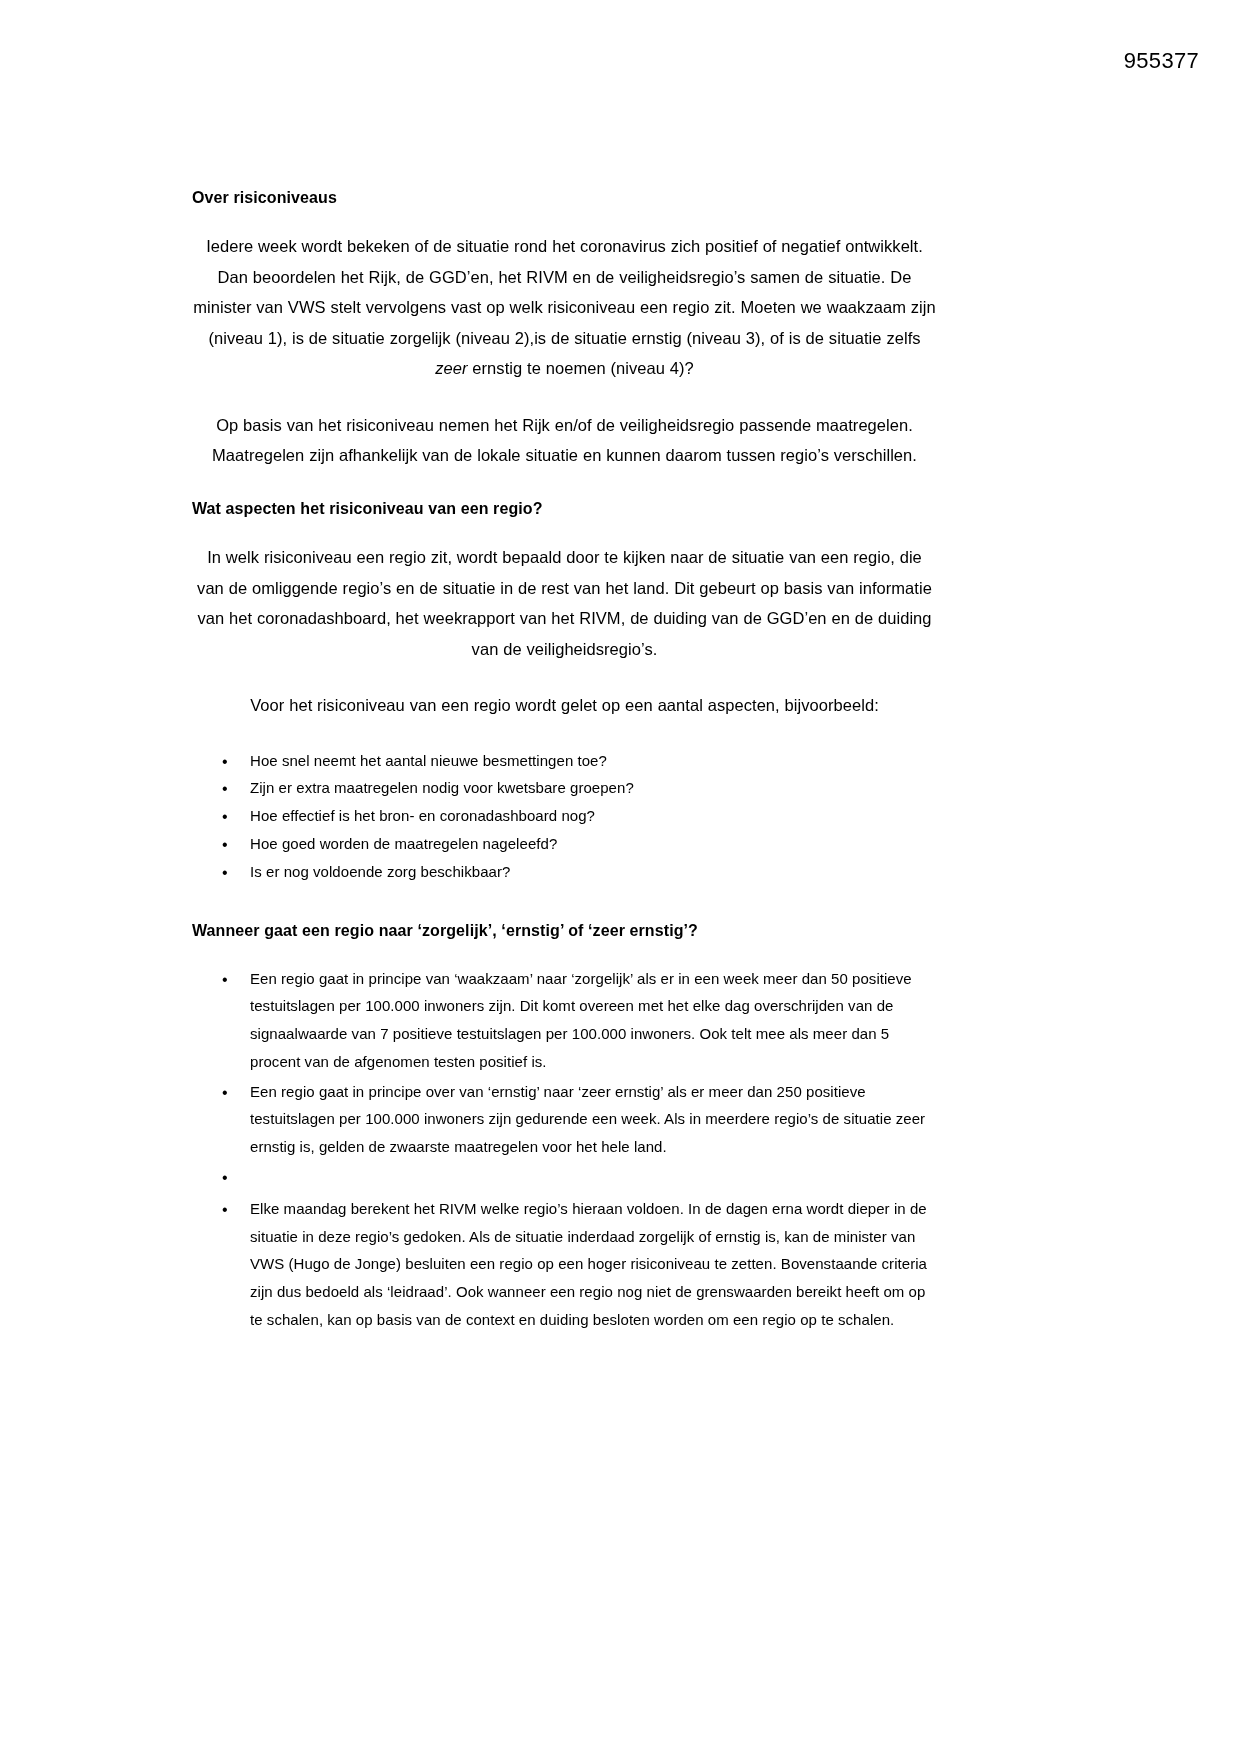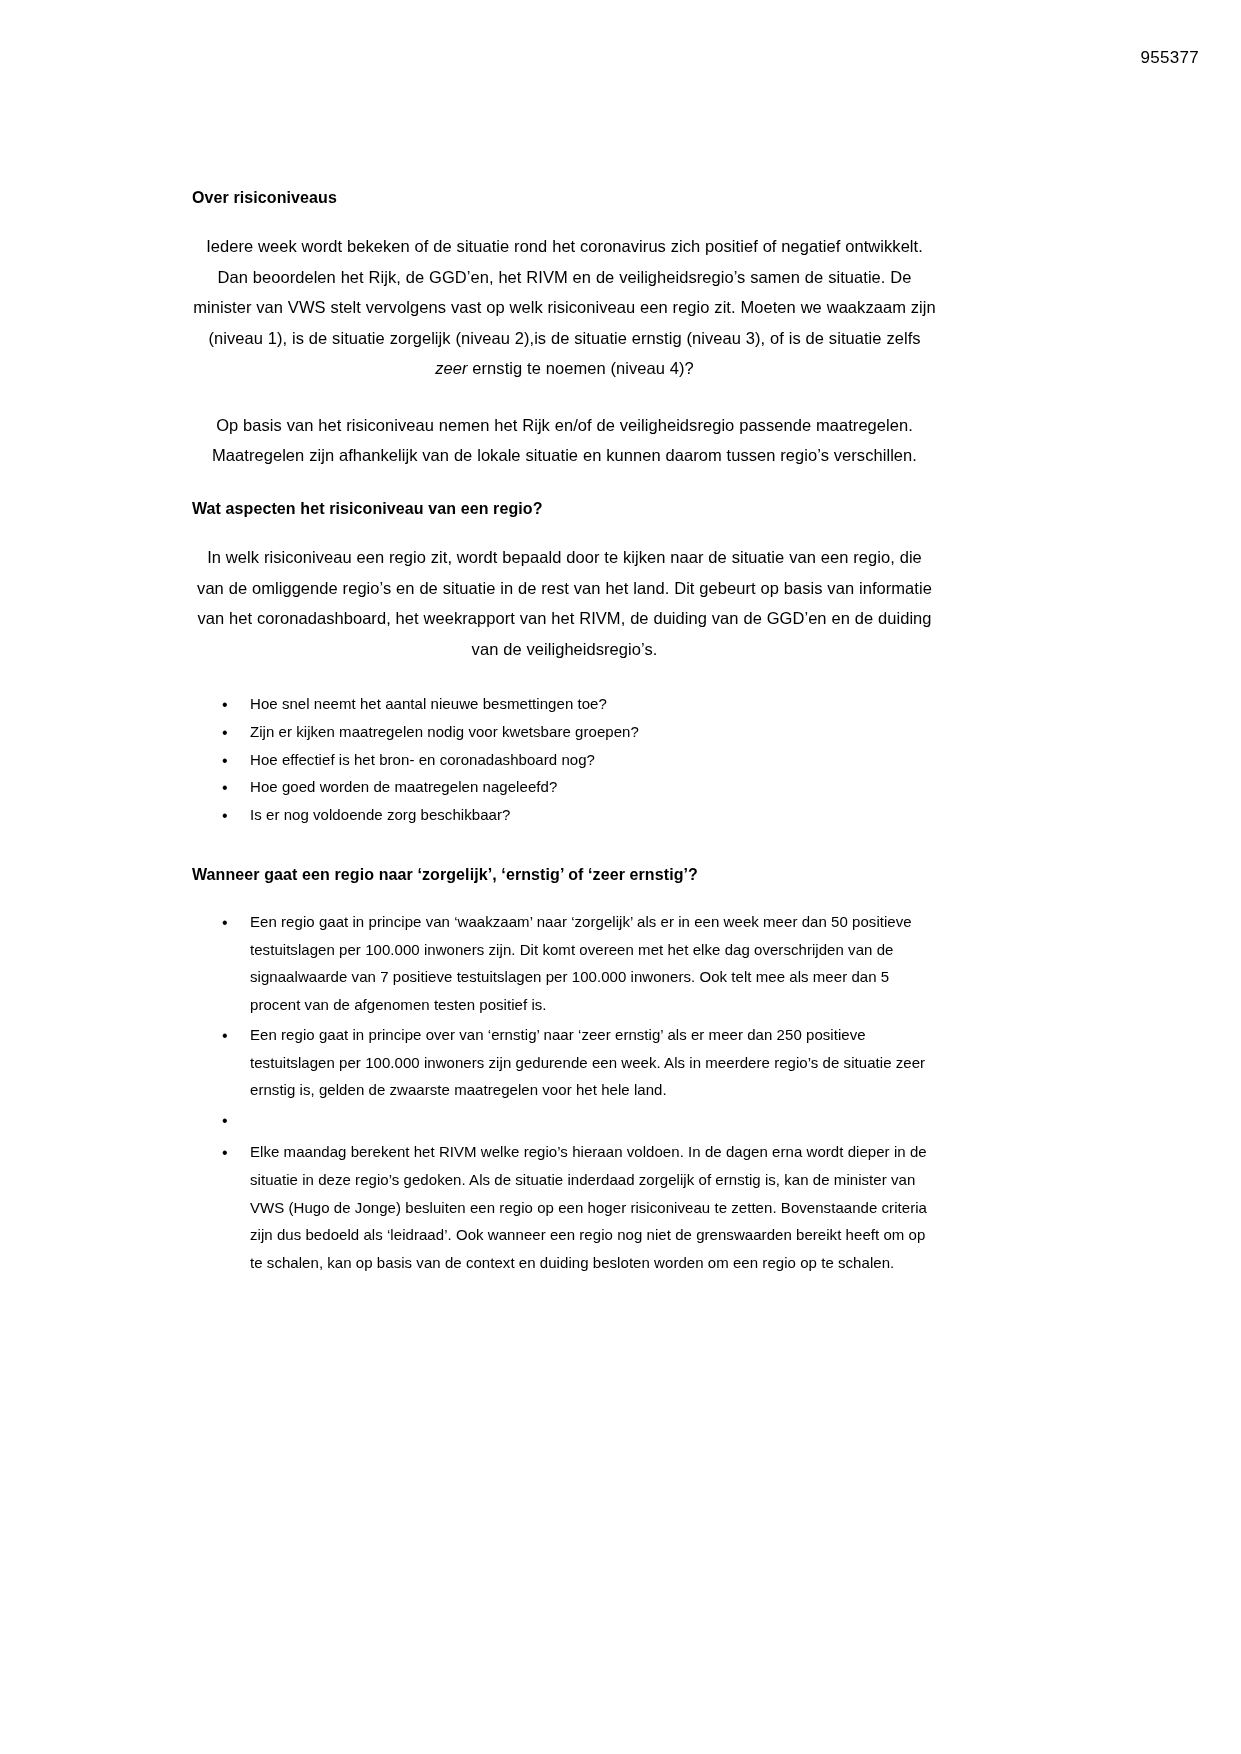--- a/index.html
+++ b/index.html
@@ -20,21 +20,21 @@
     position: relative;
     width: 1241px;
     height: 1754px;
     background: #ffffff;
     box-sizing: border-box;
   }
   .page-number {
     position: absolute;
     top: 48px;
     right: 42px;
-    font-size: 17px;
+    font-size: 22px;
     letter-spacing: 0.3px;
     color: #000;
     font-family: "Liberation Sans", sans-serif;
   }
   .content {
     position: absolute;
     left: 192px;
     top: 186px;
     width: 745px;
   }
@@ -102,24 +102,25 @@
     <h2 class="heading">Over risiconiveaus</h2>
 
     <p class="body-text"><span>Iedere week wordt bekeken of de situatie rond het coronavirus zich positief of negatief ontwikkelt. Dan beoordelen het Rijk, de GGD’en, het RIVM en de veiligheidsregio’s samen de situatie. De minister van VWS stelt vervolgens vast op welk risiconiveau een regio zit. Moeten we waakzaam zijn (niveau 1), is de situatie zorgelijk (niveau 2),is de situatie  ernstig (niveau 3), of is de situatie zelfs </span><em class="italic">zeer</em><span> ernstig te noemen (niveau 4)?</span></p>
 
     <p class="body-text">Op basis van het risiconiveau nemen het Rijk en/of de veiligheidsregio passende maatregelen. Maatregelen zijn afhankelijk van de lokale situatie en kunnen daarom tussen regio’s verschillen.</p>
 
     <h2 class="heading">Wat aspecten het risiconiveau van een regio?</h2>
 
     <p class="body-text">In welk risiconiveau een regio zit, wordt bepaald door te kijken naar de situatie van een regio, die van de omliggende regio’s en de situatie in de rest van het land. Dit gebeurt op basis van informatie van het coronadashboard, het weekrapport van het RIVM, de duiding van de GGD’en en de duiding van de veiligheidsregio’s.</p>
 
+    <p class="body-text">Voor het risiconiveau van een regio wordt gelet op een aantal aspecten, bijvoorbeeld:</p>
 
     <ul class="bullets">
       <li>Hoe snel neemt het aantal nieuwe besmettingen toe?</li>
-      <li>Zijn er kijken maatregelen nodig voor kwetsbare groepen?</li>
+      <li>Zijn er extra maatregelen nodig voor kwetsbare groepen?</li>
       <li>Hoe effectief is het bron- en coronadashboard nog?</li>
       <li>Hoe goed worden de maatregelen nageleefd?</li>
       <li>Is er nog voldoende zorg beschikbaar?</li>
     </ul>
 
     <h2 class="heading spaced-top">Wanneer gaat een regio naar ‘zorgelijk’, ‘ernstig’ of ‘zeer ernstig’?</h2>
 
     <ul class="bullets loose">
       <li>Een regio gaat in principe van ‘waakzaam’ naar ‘zorgelijk’ als er in een week meer dan 50 positieve testuitslagen per 100.000 inwoners zijn. Dit komt overeen met het elke dag overschrijden van de signaalwaarde van 7 positieve testuitslagen per 100.000 inwoners. Ook telt mee als meer dan 5 procent van de afgenomen testen positief is.</li>
       <li>Een regio gaat in principe over van ‘ernstig’ naar ‘zeer ernstig’ als er meer dan 250 positieve testuitslagen per 100.000 inwoners zijn gedurende een week. Als in meerdere regio’s de situatie zeer ernstig is, gelden de zwaarste maatregelen voor het hele land.</li>

